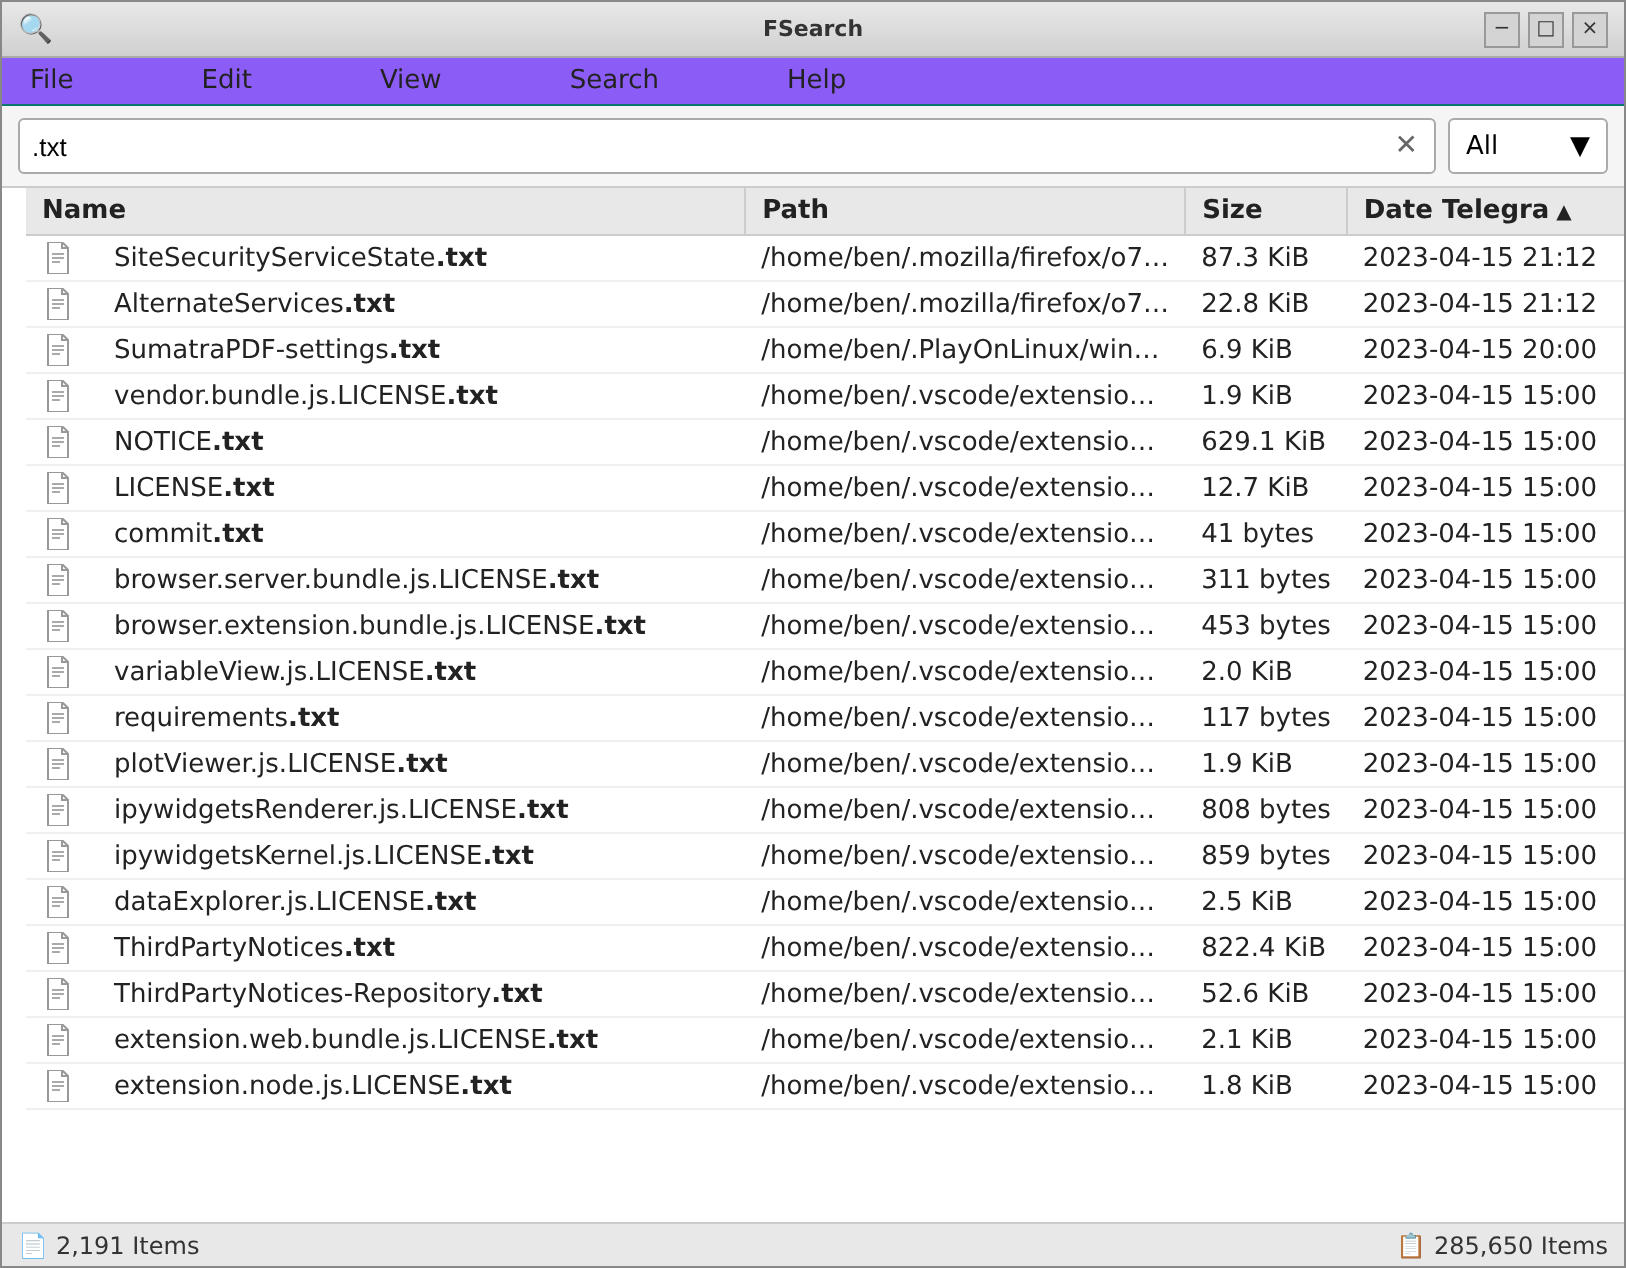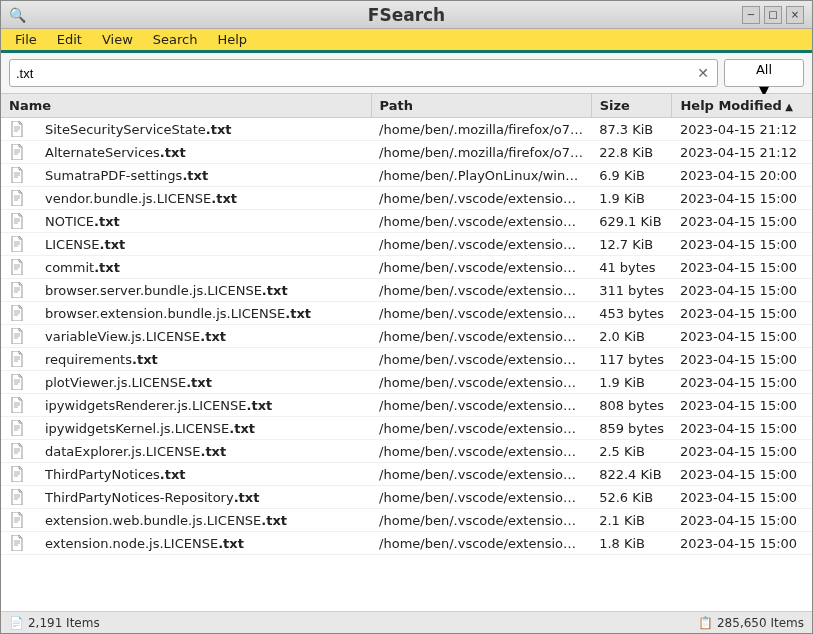--- a/index.html
+++ b/index.html
@@ -31,21 +31,21 @@
       flex-shrink: 0;
     }
     .titlebar-left {
       display: flex;
       align-items: center;
       gap: 6px;
     }
     .titlebar-title {
       flex: 1;
       text-align: center;
-      font-size: 17px;
+      font-size: 11px;
       font-weight: bold;
       color: #333;
       position: absolute;
       left: 0; right: 0;
       pointer-events: none;
     }
     .titlebar-controls {
       display: flex;
       align-items: center;
       gap: 4px;
@@ -57,27 +57,28 @@
       border: 1px solid #999;
       cursor: pointer;
       display: flex;
       align-items: center;
       justify-content: center;
       font-size: 10px;
       color: #333;
     }
     
     .menubar {
-      background: #fde047;
+      background: #8b5cf6;
       height: 24px;
       display: flex;
       align-items: center;
       padding: 0 4px;
-      border-bottom: 3px solid #0f766e;
+      border-bottom: 1px solid #0f766e;
       flex-shrink: 0;
+      gap: 44px;
     }
     .menu-item {
       padding: 2px 10px;
       cursor: pointer;
       font-size: 13px;
       color: #222;
     }
     
     .searchbar {
       background: #f5f5f5;
@@ -116,31 +117,31 @@
       align-items: center;
       background: white;
       border: 1px solid #aaa;
       border-radius: 3px;
       padding: 2px 8px;
       height: 28px;
       cursor: pointer;
       min-width: 80px;
       justify-content: space-between;
       gap: 6px;
-      flex-direction: column;
     }
     .filter-dropdown span {
       font-size: 13px;
     }
     
     .table-wrapper {
       flex: 1;
       overflow-y: auto;
       overflow-x: hidden;
       background: white;
+      padding-left: 12px;
     }
     table {
       width: 100%;
       border-collapse: collapse;
     }
     thead tr {
       background: #e8e8e8;
       border-bottom: 1px solid #ccc;
     }
     thead th {
@@ -254,21 +255,21 @@
     </div>
   </div>
 
   <div class="table-wrapper">
     <table>
       <thead>
         <tr>
           <th class="col-name">Name</th>
           <th class="col-path">Path</th>
           <th class="col-size">Size</th>
-          <th class="col-date sort-asc">Help Modified</th>
+          <th class="col-date sort-asc">Date Telegra</th>
         </tr>
       </thead>
       <tbody id="table-body">
       <tr>
             <td class="col-name">
               <div class="cell-name">
                 <span class="file-icon">
                   <svg class="file-icon-svg" viewBox="0 0 14 16" xmlns="http://www.w3.org/2000/svg">
       <path d="M2 0 h7 l3 3 v13 H2 Z" fill="white" stroke="#999" stroke-width="1"></path>
       <path d="M9 0 v3 h3" fill="none" stroke="#999" stroke-width="1"></path>

